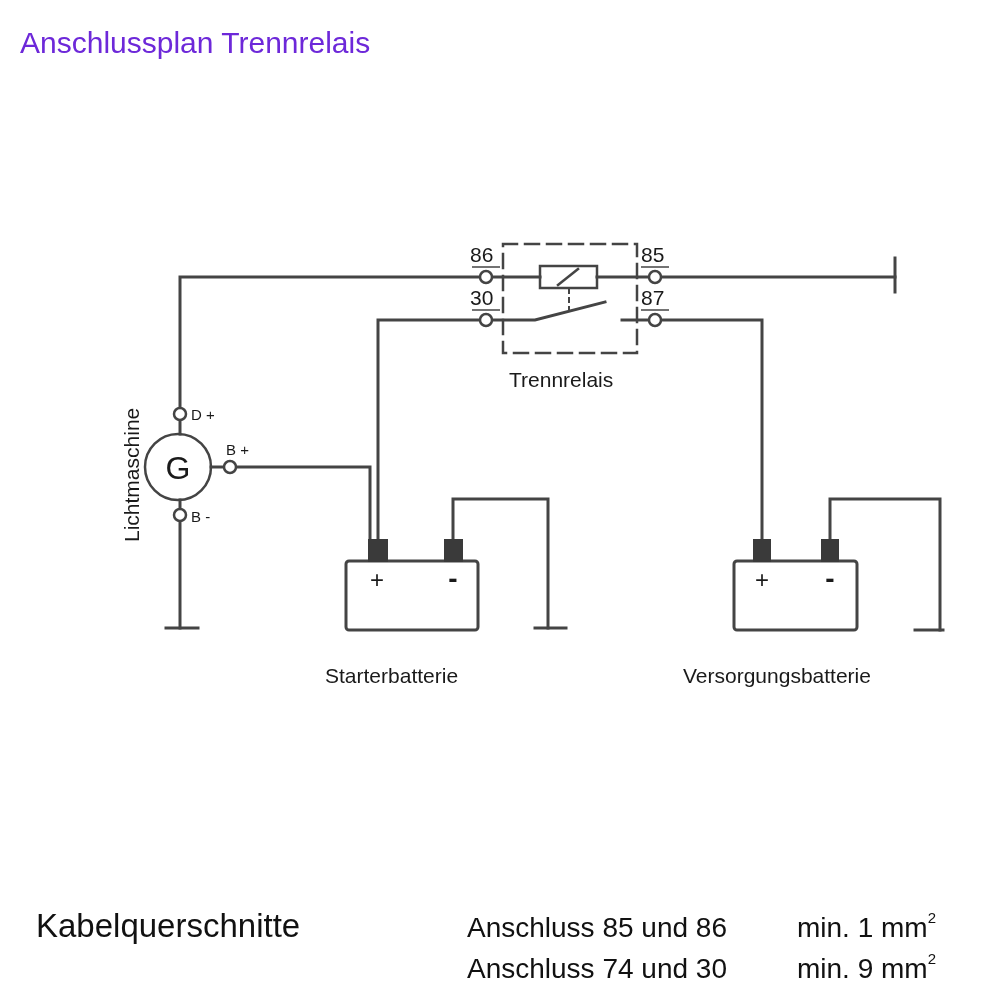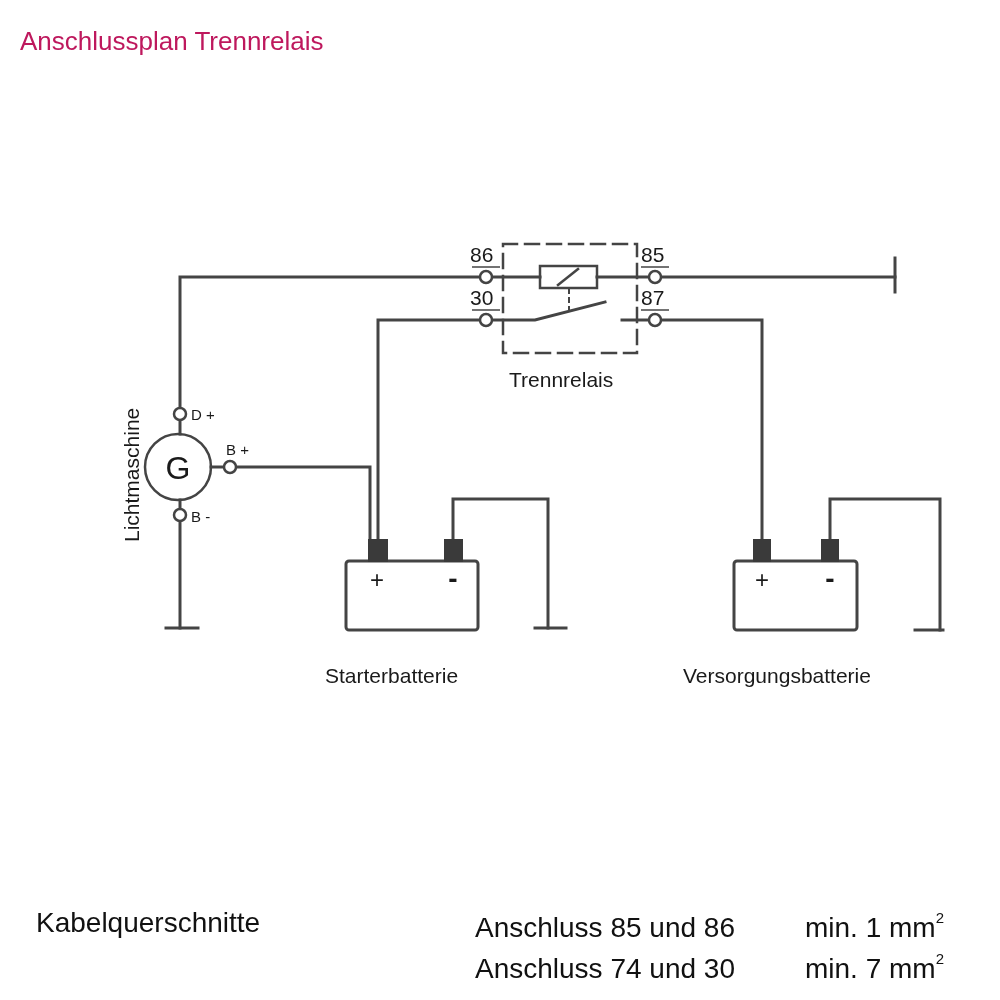--- a/index.html
+++ b/index.html
@@ -1,20 +1,20 @@
 <!DOCTYPE html>
 <html><head>
 <meta charset="utf-8">
 <style>
   html, body { margin:0; padding:0; background:#ffffff; }
   body { width:1000px; height:1000px; position:relative; overflow:hidden; font-family:"Liberation Sans", sans-serif; color:#111; }
-  .title { position:absolute; left:20px; top:26px; font-size:26px; color:#be185d; }
+  .title { position:absolute; left:20px; top:26px; font-size:30px; color:#6d28d9; }
   svg.diagram { position:absolute; left:0; top:0; }
-  .footer-label { position:absolute; left:36px; top:907px; font-size:28px; }
-  .spec-row { position:absolute; left:467px; font-size:28px; white-space:nowrap;margin-left:8px; }
+  .footer-label { position:absolute; left:36px; top:907px; font-size:33px; }
+  .spec-row { position:absolute; left:467px; font-size:28px; white-space:nowrap; }
   .spec-row .conn { display:inline-block; width:330px; }
   .spec-row sup { font-size:15px; position:relative; top:-4px; }
   .lbl { font-family:"Liberation Sans", sans-serif; fill:#1a1a1a; }
 </style>
 </head>
 <body>
 
 <div class="title">Anschlussplan Trennrelais</div>
 
 <svg class="diagram" width="1000" height="1000" viewBox="0 0 1000 1000">
@@ -102,14 +102,14 @@
   <text class="lbl" x="325" y="683" font-size="21">Starterbatterie</text>
   <text class="lbl" x="683" y="683" font-size="21">Versorgungsbatterie</text>
 </svg>
 
 <div class="footer-label">Kabelquerschnitte</div>
 
 <div class="spec-row" style="top:912px;">
   <span class="conn">Anschluss 85 und 86</span><span>min. 1 mm</span><sup>2</sup>
 </div>
 <div class="spec-row" style="top:953px;">
-  <span class="conn">Anschluss 74 und 30</span><span>min. 7 mm</span><sup>2</sup>
+  <span class="conn">Anschluss 74 und 30</span><span>min. 9 mm</span><sup>2</sup>
 </div>
 
 </body></html>

